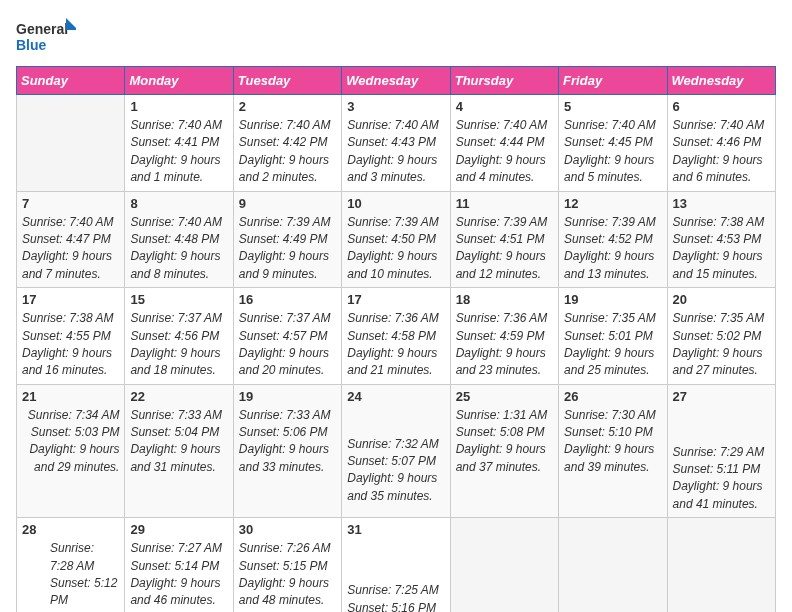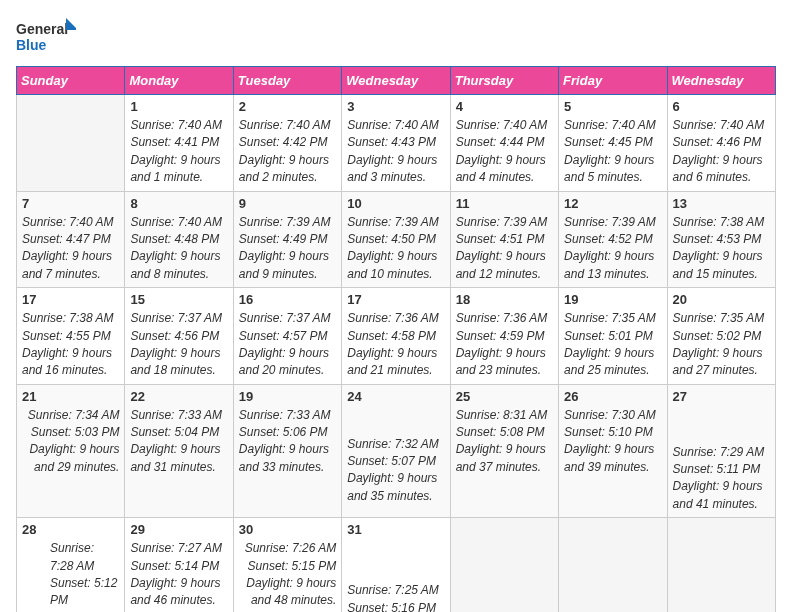--- a/index.html
+++ b/index.html
@@ -275,21 +275,21 @@
         </td>
         <td>
           <div class="day-number">24</div>
           <div class="cell-info" style="white-space: pre-line; margin-top: 32px;">Sunrise: 7:32 AM
 Sunset: 5:07 PM
 Daylight: 9 hours
 and 35 minutes.</div>
         </td>
         <td>
           <div class="day-number">25</div>
-          <div class="cell-info" style="white-space: pre-line;">Sunrise: 8:31 AM
+          <div class="cell-info" style="white-space: pre-line;">Sunrise: 1:31 AM
 Sunset: 5:08 PM
 Daylight: 9 hours
 and 37 minutes.</div>
         </td>
         <td>
           <div class="day-number">26</div>
           <div class="cell-info" style="white-space: pre-line;">Sunrise: 7:30 AM
 Sunset: 5:10 PM
 Daylight: 9 hours
 and 39 minutes.</div>
@@ -312,21 +312,21 @@
         </td>
         <td>
           <div class="day-number">29</div>
           <div class="cell-info" style="white-space: pre-line;">Sunrise: 7:27 AM
 Sunset: 5:14 PM
 Daylight: 9 hours
 and 46 minutes.</div>
         </td>
         <td>
           <div class="day-number">30</div>
-          <div class="cell-info" style="white-space: pre-line; text-align: right;">Sunrise: 7:26 AM
+          <div class="cell-info" style="white-space: pre-line;">Sunrise: 7:26 AM
 Sunset: 5:15 PM
 Daylight: 9 hours
 and 48 minutes.</div>
         </td>
         <td>
           <div class="day-number">31</div>
           <div class="cell-info" style="white-space: pre-line; margin-top: 45px;">Sunrise: 7:25 AM
 Sunset: 5:16 PM
 Daylight: 9 hours
 and 50 minutes.</div>

